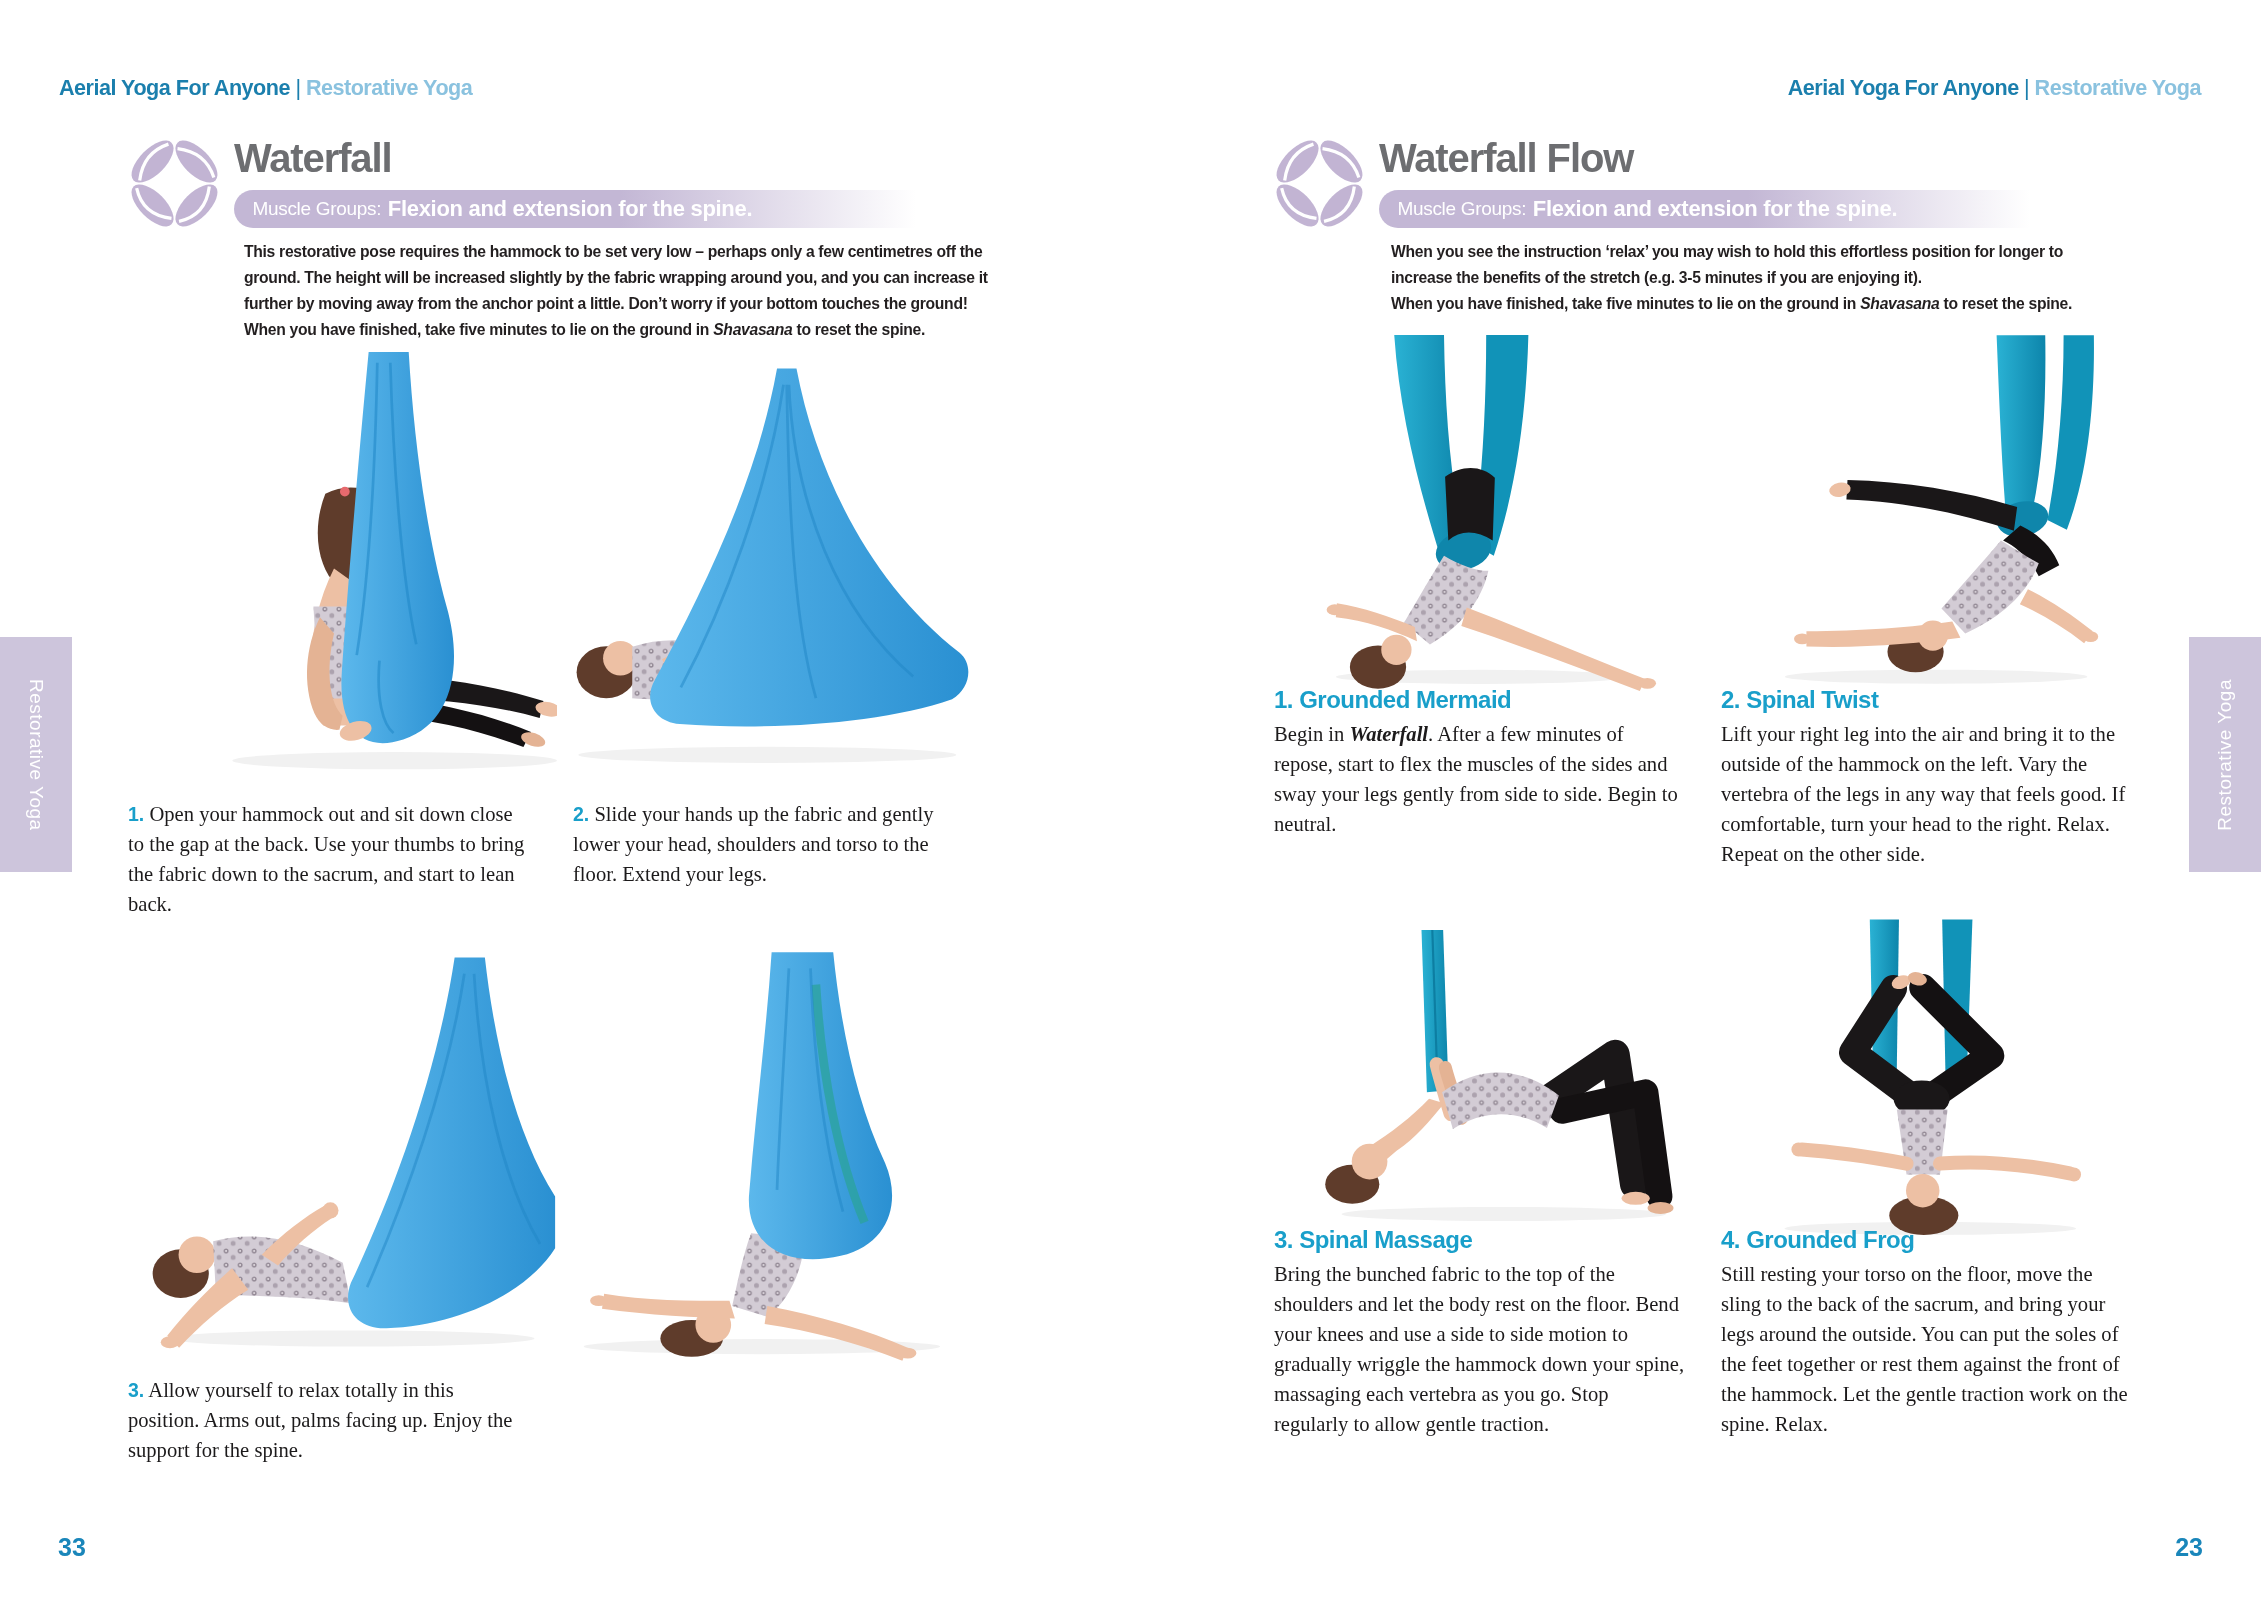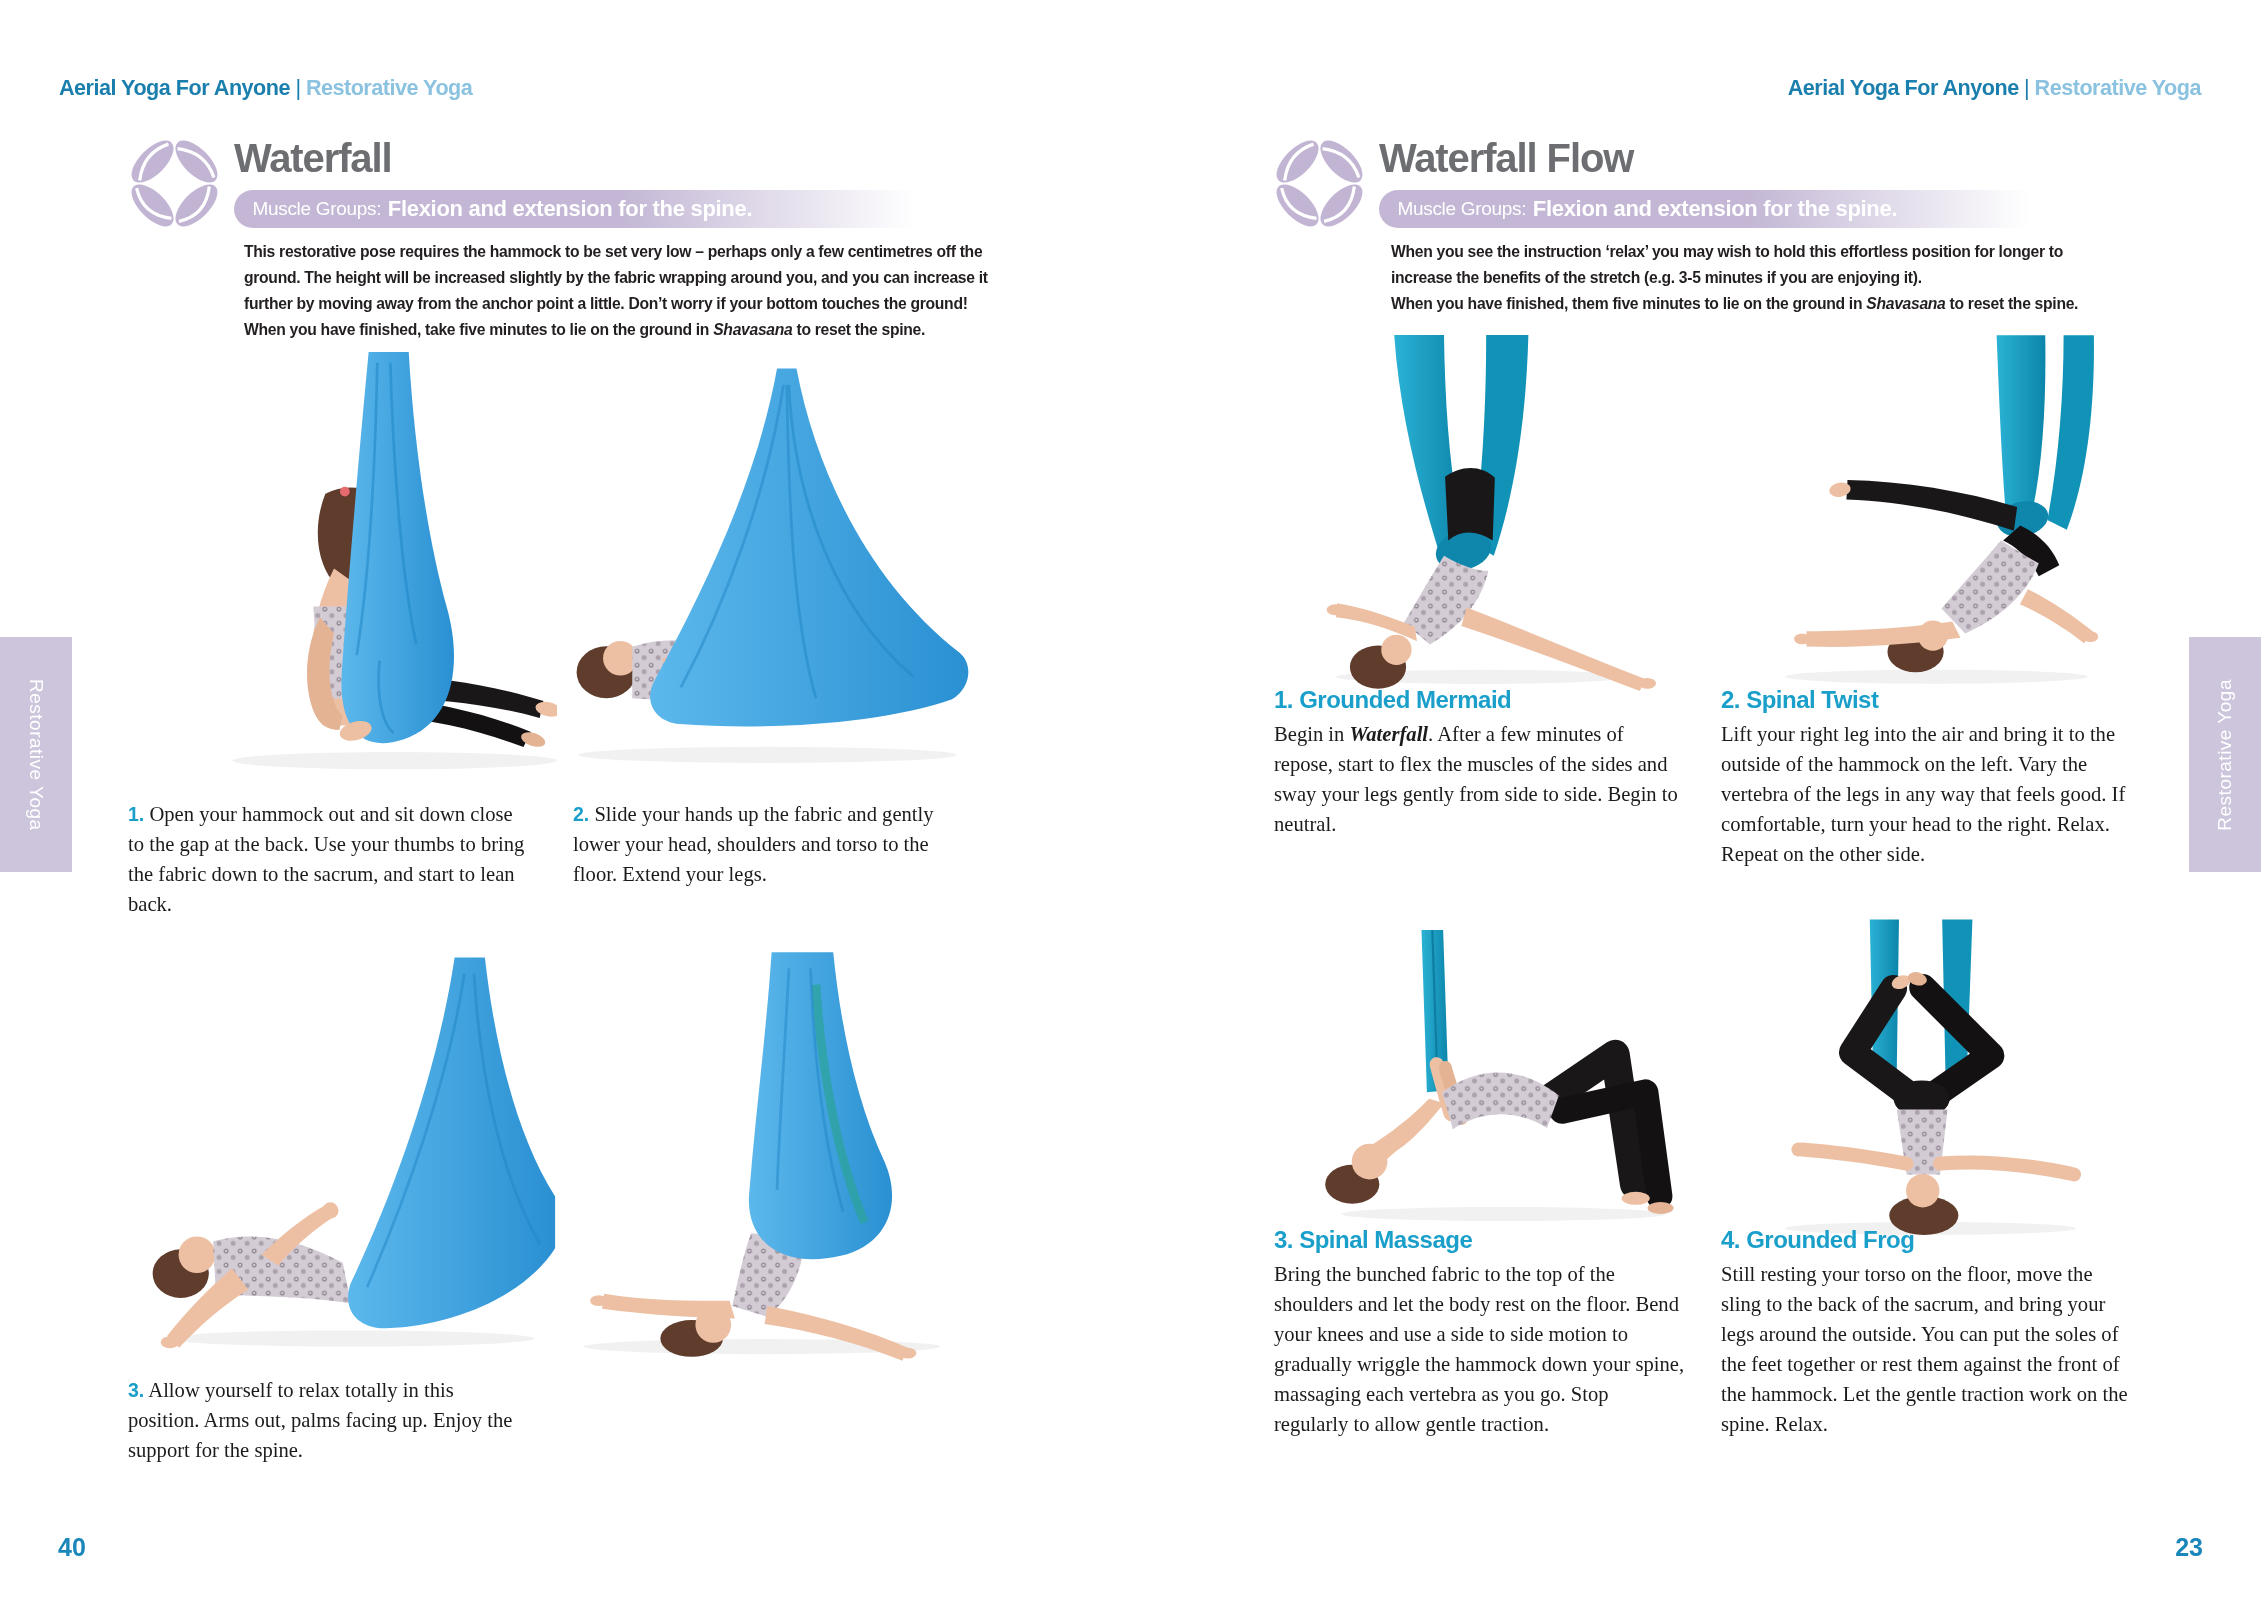--- a/index.html
+++ b/index.html
@@ -168,21 +168,21 @@
   </svg>
 
   <div class="abs serif-block" style="left:128px;top:1375px;width:400px">
     <span class="num">3.</span><span> Allow yourself to relax totally in this position. Arms out, palms facing up. Enjoy the support for the spine.</span>
   </div>
 
   <div class="abs side-tab tab-down" style="left:0;top:637px;width:72px;height:235px">
     <span class="tab-text">Restorative Yoga</span>
   </div>
 
-  <div class="abs pagenum" style="left:58px;top:1533px">40</div>
+  <div class="abs pagenum" style="left:58px;top:1533px">33</div>
 
   <div class="abs runhead" style="right:60px;top:75px;text-align:right">
     <span class="book">Aerial Yoga For Anyone</span><span class="sep">|</span><span class="chapter">Restorative Yoga</span>
   </div>
 
   <svg class="abs" style="left:1274px;top:138px" width="91" height="91" viewBox="0 0 170 170">
     <g fill="#c2b4d3">
       <g transform="translate(44,44) rotate(-45)">
           <ellipse rx="50" ry="24"></ellipse>
           <path d="M-42,8 C-14,-14 16,-16 44,-2" stroke="#fff" stroke-width="6" fill="none"></path>
@@ -205,21 +205,21 @@
   <div class="abs pose-title" style="left:1379px;top:136px">Waterfall Flow</div>
 
   <div class="abs muscle-bar" style="left:1379px;top:190px;width:671px">
     <span class="mg-label">Muscle Groups:</span>
     <span class="mg-value">Flexion and extension for the spine.</span>
   </div>
 
   <div class="abs intro" style="left:1391px;top:239px;width:736px">
     <div>When you see the instruction ‘relax’ you may wish to hold this effortless position for longer to increase the benefits of the stretch (e.g. 3-5 minutes if you are enjoying it).</div>
     <div>
-      <span>When you have finished, them five minutes to lie on the ground in </span><span class="em">Shavasana</span><span> to reset the spine.</span>
+      <span>When you have finished, take five minutes to lie on the ground in </span><span class="em">Shavasana</span><span> to reset the spine.</span>
     </div>
   </div>
 
   <svg class="photo abs" style="left:1314px;top:335px" width="379" height="357" viewBox="0 0 700 660">
     <ellipse cx="310" cy="632" rx="270" ry="13" fill="#f1f1f1"></ellipse>
     <path d="M148,0 L240,0 C242,140 252,270 276,372 L234,412 C196,290 158,148 148,0 Z" fill="url(#gradTeal)"></path>
     <path d="M318,0 L396,0 C392,150 372,290 332,408 L294,386 C310,270 318,140 318,0 Z" fill="#1193b8"></path>
     <ellipse cx="276" cy="398" rx="52" ry="36" fill="#0f86ab" transform="rotate(-15 276 398)"></ellipse>
     <path d="M242,262 C272,240 310,240 334,264 L330,380 C300,360 270,360 248,380 Z" fill="#1a1718"></path>
     <path d="M240,408 C270,426 300,436 322,436 C310,492 270,540 214,572 L166,532 C192,488 216,446 240,408 Z" fill="url(#paisley)"></path>

